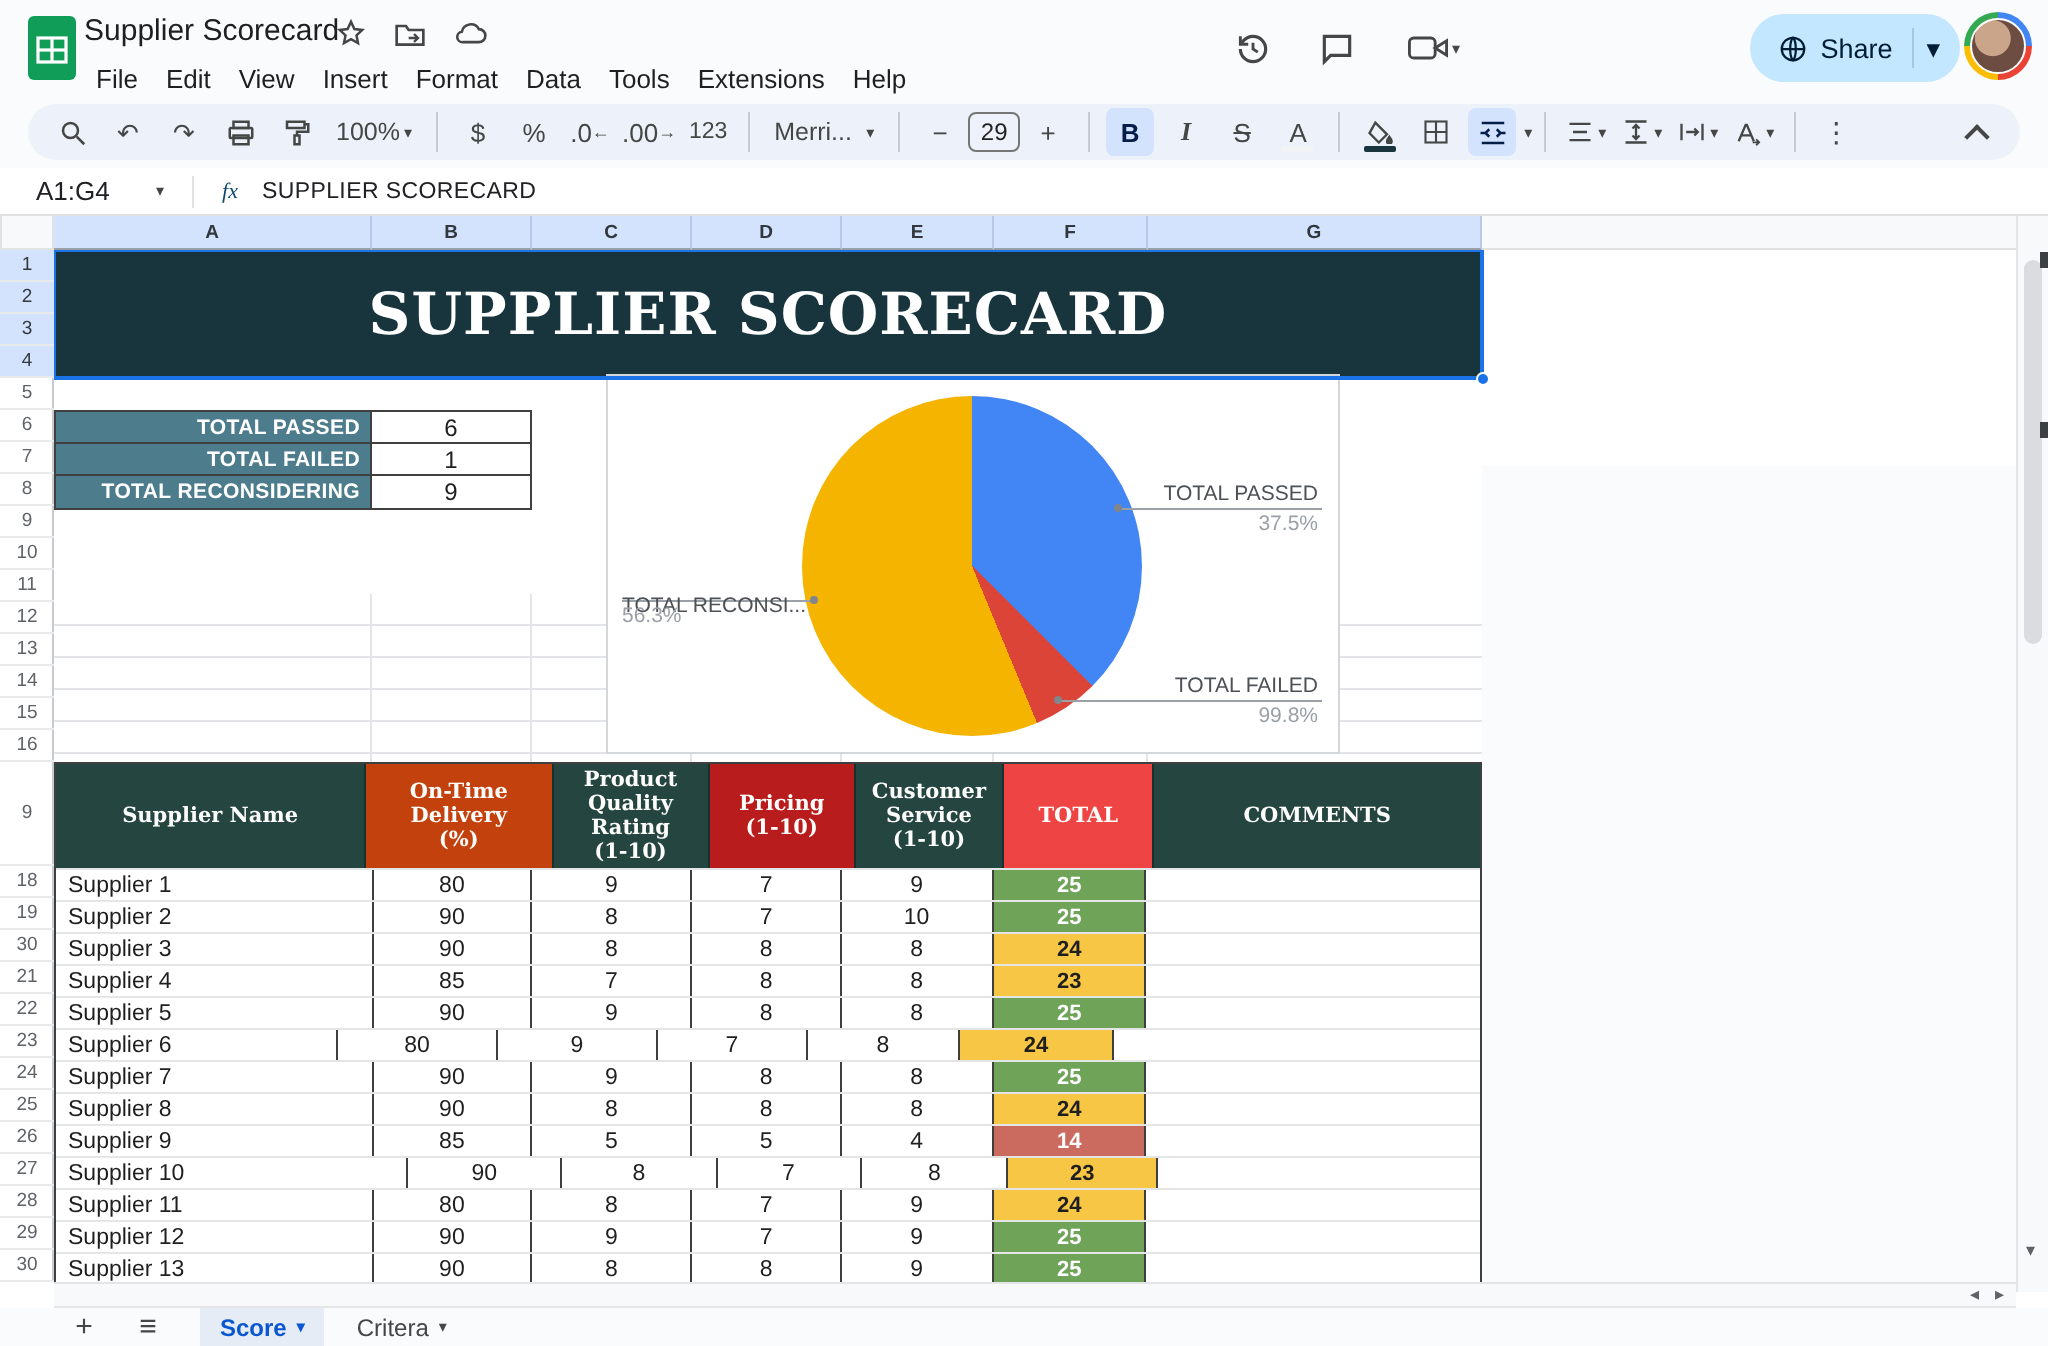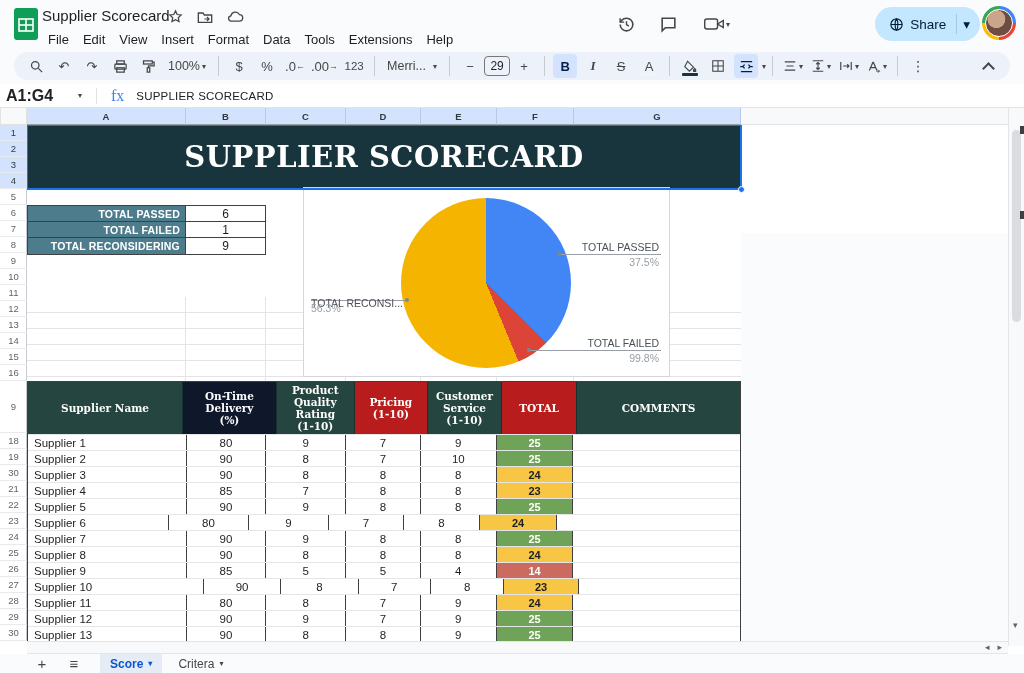--- a/index.html
+++ b/index.html
@@ -41,22 +41,22 @@
   .b-bold{font-weight:700;} .b-ital{font-style:italic; font-family:"Liberation Serif",serif; font-weight:600;}
   .b-strike{text-decoration:line-through;}
   .underbar{ position:absolute; left:4px; right:4px; bottom:2px; height:3px; border-radius:1px;}
   .tb-spacer{flex:1;}
   .collapse-chevron{ width:9px; height:9px; border-left:2px solid #444746; border-top:2px solid #444746;
     transform:rotate(45deg); margin-top:4px;}
 
   
   .fbar { position:absolute; left:0; top:84px; width:1024px; height:24px; background:#fff;
     display:flex; align-items:center; border-bottom:1px solid #e1e3e1;}
-  .namebox { width:76px; padding-left:6px; font-size:16px; color:#202124;font-weight:bold; }
-  .fx { font-family:"Liberation Serif",serif; color:#3b82f6; font-size:16px; margin:0 12px 0 14px;}
+  .namebox { width:76px; padding-left:18px; font-size:13px; color:#202124; }
+  .fx { font-family:"Liberation Serif",serif; font-style:italic; color:#0c4a6e; font-size:11px; margin:0 12px 0 14px;}
   .fdiv{ width:1px; height:16px; background:#e1e3e1; }
   .fcontent { font-size:11.5px; color:#202124; letter-spacing:.2px;}
 
   
   .colhdr { position:absolute; left:0; top:108px; height:17px; display:flex; z-index:4;}
   .corner { width:27px; height:17px; background:#f8f9fa; border:1px solid #e1e3e1; border-top:none;}
   .colcell { height:17px; background:#d3e3fd; border-right:1px solid #b7c8e8; border-bottom:1px solid #9aa0a6;
     display:flex; align-items:center; justify-content:center; font-size:9.5px; font-weight:600; color:#32383e;}
   .colfill { height:17px; background:#f8f9fa; border-bottom:1px solid #e1e3e1; }
   .rowhdr { position:absolute; left:0; top:125px; width:27px; height:516px; background:#fff; z-index:4;
@@ -428,33 +428,33 @@
 
     <div class="callout-line" style="left:7px; top:112px; width:96px;"></div>
     <div class="callout-dot" style="left:101px; top:110px;"></div>
     <div class="co-name" style="left:7px; top:109px;">TOTAL RECONSI...</div>
     <div class="co-pct" style="left:7px; top:114px;">56.3%</div>
   </div>
 
   <div class="dtable">
     <div class="dhead" id="dhead">
         <div class="dhcell" style="width: 159px; background: rgb(37, 69, 64);">Supplier Name</div>
-        <div class="dhcell" style="width: 96px; background: #0f172a;">On-Time
+        <div class="dhcell" style="width: 96px; background: #c2410c;">On-Time
 Delivery
 (%)</div>
         <div class="dhcell" style="width: 80px; background: rgb(37, 69, 64);">Product
 Quality
 Rating
 (1-10)</div>
         <div class="dhcell" style="width: 75px; background: #b91c1c;">Pricing
 (1-10)</div>
         <div class="dhcell" style="width: 76px; background: rgb(37, 69, 64);">Customer
 Service
 (1-10)</div>
-        <div class="dhcell" style="width: 77px; background: #b91c1c;">TOTAL</div>
+        <div class="dhcell" style="width: 77px; background: #ef4444;">TOTAL</div>
         <div class="dhcell" style="width: 167px; background: rgb(37, 69, 64);">COMMENTS</div>
       </div>
     <div id="dbody">
         <div class="drow">
           <div class="dcell name" style="width: 159px;">Supplier 1</div>
           <div class="dcell" style="width: 80px;">80</div>
           <div class="dcell" style="width: 80px;">9</div>
           <div class="dcell" style="width: 75px;">7</div>
           <div class="dcell" style="width: 76px;">9</div>
           <div class="dcell total" style="width: 77px; background: rgb(110, 163, 88); color: rgb(255, 255, 255);">25</div>

